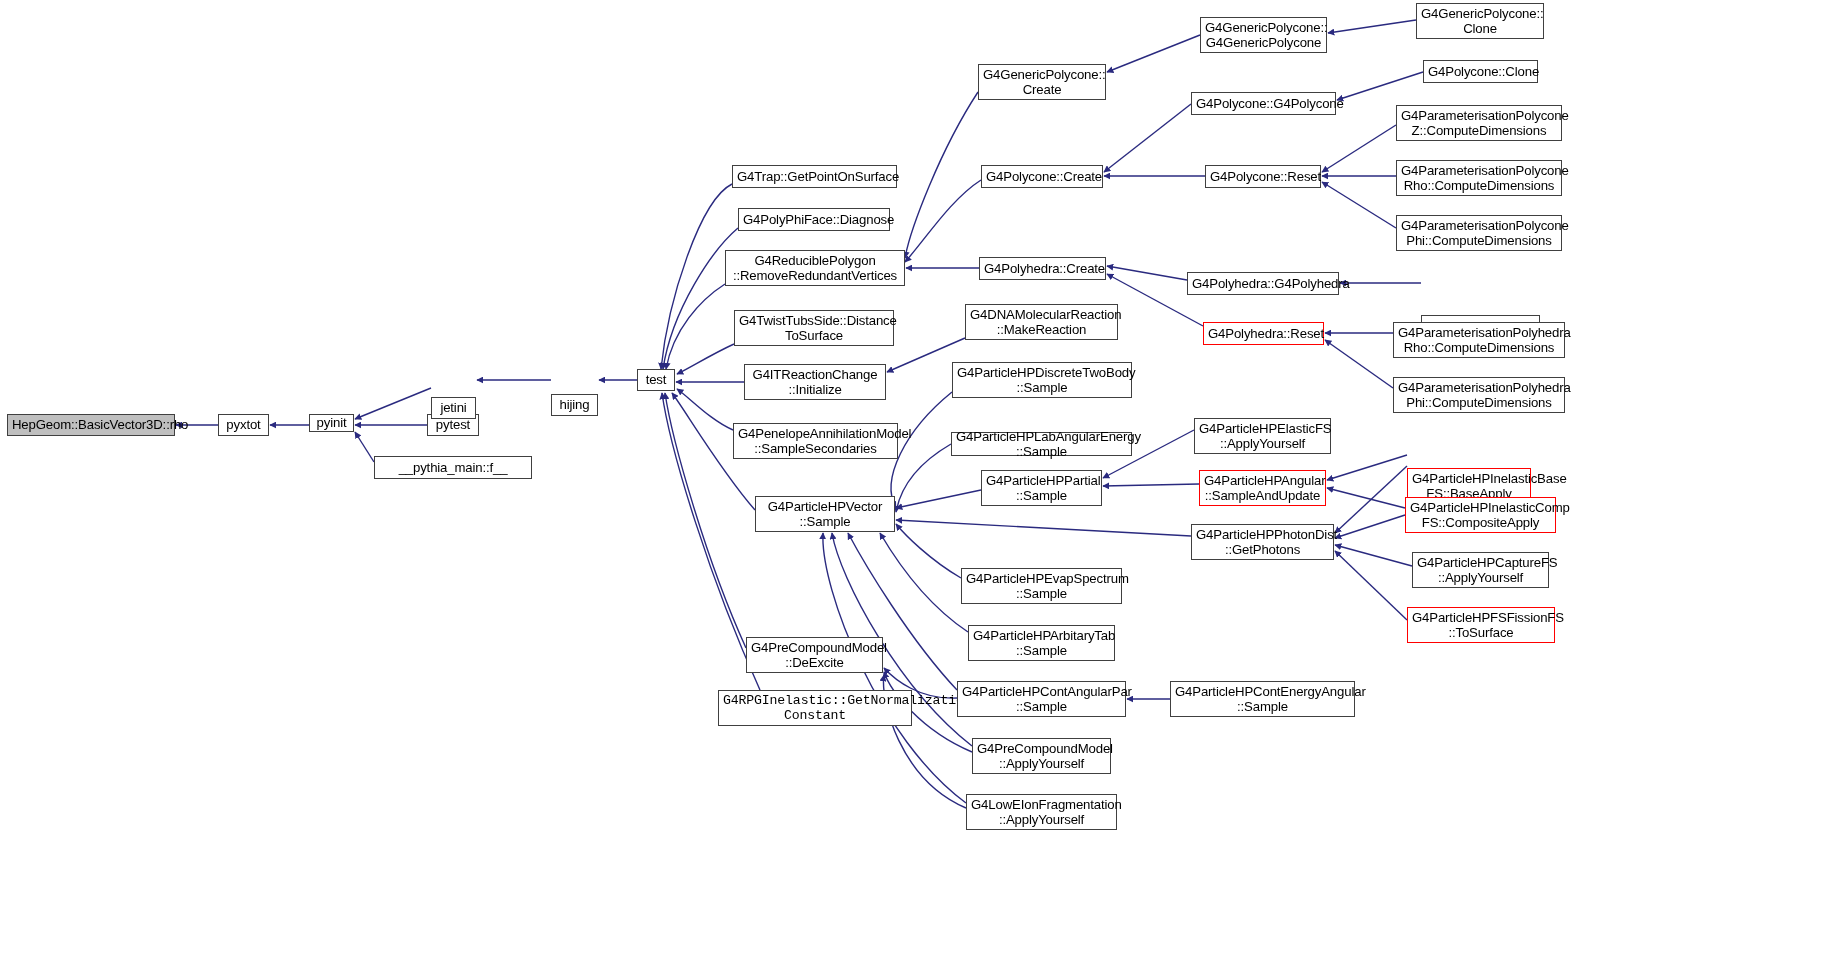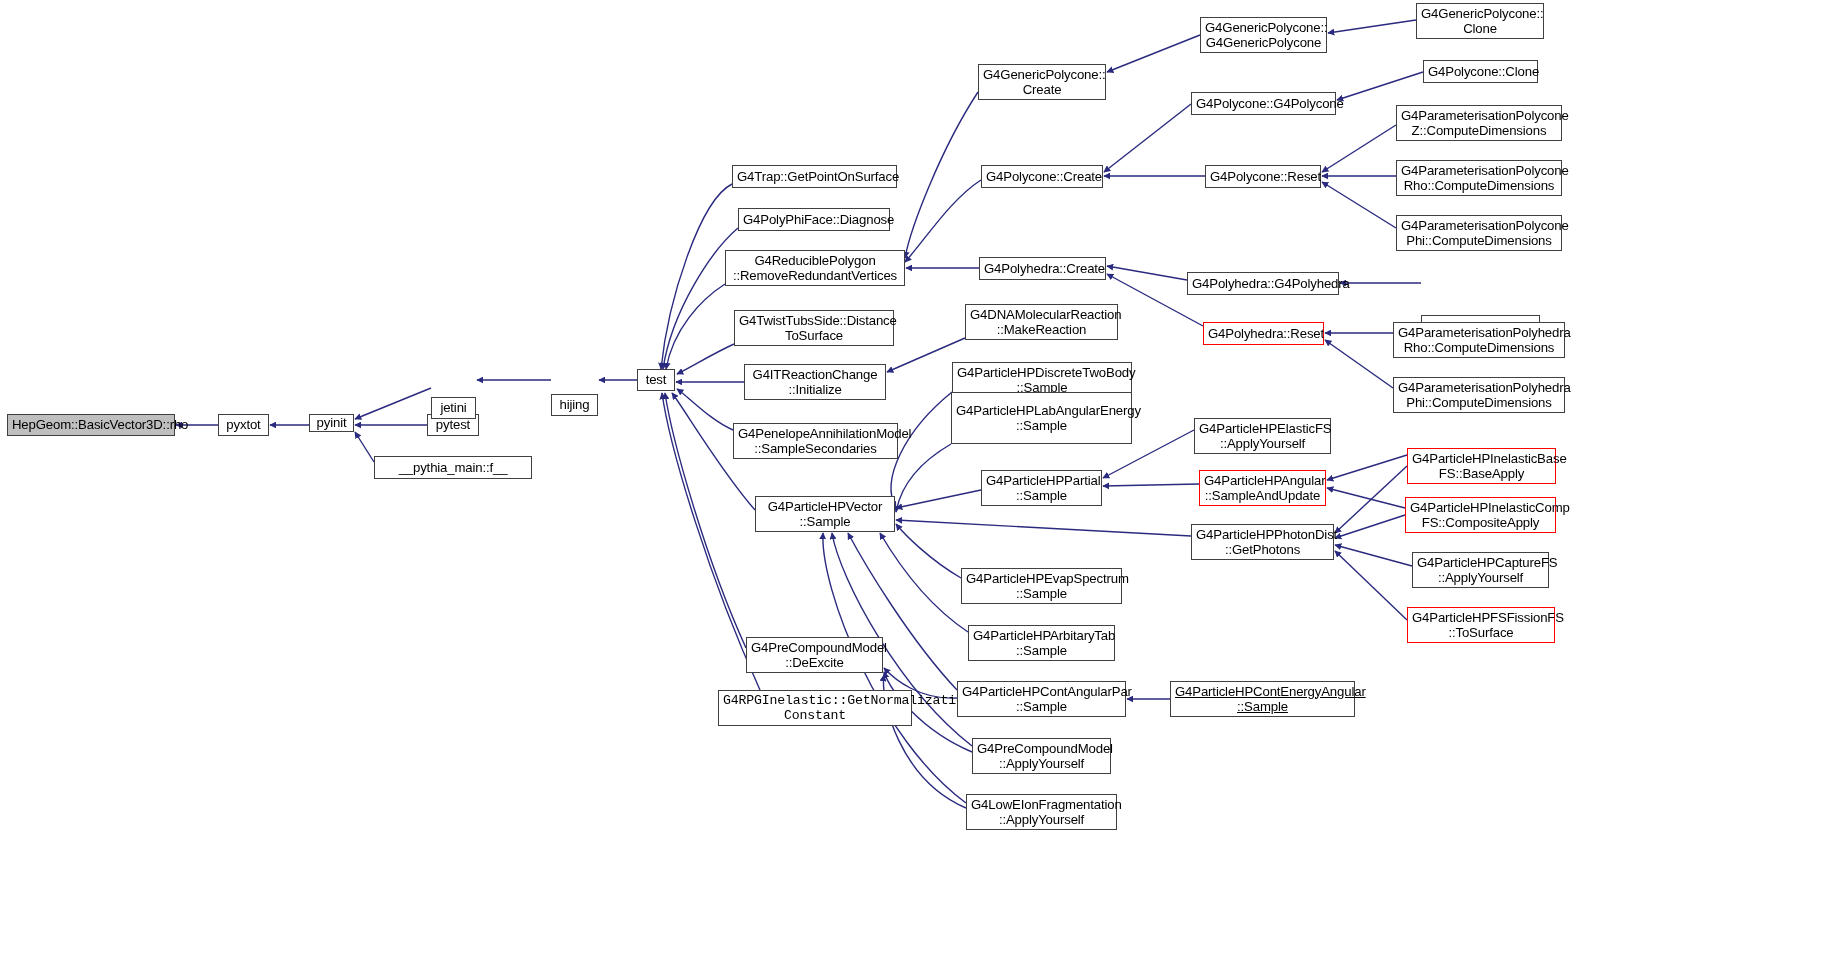--- a/index.html
+++ b/index.html
@@ -107,21 +107,21 @@
       <div class="node" style="left: 718px; top: 690px; width: 194px; height: 36px; font-family: Liberation Mono, monospace;"><span class="lbl">G4RPGInelastic::GetNormalization
 Constant</span></div>
       <div class="node" style="left: 978px; top: 64px; width: 128px; height: 36px;"><span class="lbl">G4GenericPolycone::
 Create</span></div>
       <div class="node" style="left: 981px; top: 165px; width: 122px; height: 23px;"><span class="lbl">G4Polycone::Create</span></div>
       <div class="node" style="left: 979px; top: 257px; width: 127px; height: 23px;"><span class="lbl">G4Polyhedra::Create</span></div>
       <div class="node" style="left: 965px; top: 304px; width: 153px; height: 36px;"><span class="lbl">G4DNAMolecularReaction
 ::MakeReaction</span></div>
       <div class="node" style="left: 952px; top: 362px; width: 180px; height: 36px;"><span class="lbl">G4ParticleHPDiscreteTwoBody
 ::Sample</span></div>
-      <div class="node" style="left: 951px; top: 392px; width: 181px; height: 52px;"><span class="lbl">G4ParticleHPLabAngularEnergy
+      <div class="node" style="left: 951px; top: 432px; width: 181px; height: 24px;"><span class="lbl">G4ParticleHPLabAngularEnergy
 ::Sample</span></div>
       <div class="node" style="left: 981px; top: 470px; width: 121px; height: 36px;"><span class="lbl">G4ParticleHPPartial
 ::Sample</span></div>
       <div class="node" style="left: 961px; top: 568px; width: 161px; height: 36px;"><span class="lbl">G4ParticleHPEvapSpectrum
 ::Sample</span></div>
       <div class="node" style="left: 968px; top: 625px; width: 147px; height: 36px;"><span class="lbl">G4ParticleHPArbitaryTab
 ::Sample</span></div>
       <div class="node" style="left: 957px; top: 681px; width: 169px; height: 36px;"><span class="lbl">G4ParticleHPContAngularPar
 ::Sample</span></div>
       <div class="node" style="left: 972px; top: 738px; width: 139px; height: 36px;"><span class="lbl">G4PreCompoundModel
@@ -133,37 +133,37 @@
       <div class="node" style="left: 1191px; top: 92px; width: 145px; height: 23px;"><span class="lbl">G4Polycone::G4Polycone</span></div>
       <div class="node" style="left: 1205px; top: 165px; width: 116px; height: 23px;"><span class="lbl">G4Polycone::Reset</span></div>
       <div class="node" style="left: 1187px; top: 272px; width: 152px; height: 23px;"><span class="lbl">G4Polyhedra::G4Polyhedra</span></div>
       <div class="node red" style="left: 1203px; top: 322px; width: 121px; height: 23px;"><span class="lbl">G4Polyhedra::Reset</span></div>
       <div class="node" style="left: 1194px; top: 418px; width: 137px; height: 36px;"><span class="lbl">G4ParticleHPElasticFS
 ::ApplyYourself</span></div>
       <div class="node red" style="left: 1199px; top: 470px; width: 127px; height: 36px;"><span class="lbl">G4ParticleHPAngular
 ::SampleAndUpdate</span></div>
       <div class="node" style="left: 1191px; top: 524px; width: 143px; height: 36px;"><span class="lbl">G4ParticleHPPhotonDist
 ::GetPhotons</span></div>
-      <div class="node" style="left: 1170px; top: 681px; width: 185px; height: 36px; text-decoration: underline;"><span class="lbl">G4ParticleHPContEnergyAngular
+      <div class="node" style="left: 1170px; top: 681px; width: 185px; height: 36px;"><span class="lbl">G4ParticleHPContEnergyAngular
 ::Sample</span></div>
       <div class="node" style="left: 1416px; top: 3px; width: 128px; height: 36px;"><span class="lbl">G4GenericPolycone::
 Clone</span></div>
       <div class="node" style="left: 1423px; top: 60px; width: 115px; height: 23px;"><span class="lbl">G4Polycone::Clone</span></div>
       <div class="node" style="left: 1396px; top: 105px; width: 166px; height: 36px;"><span class="lbl">G4ParameterisationPolycone
 Z::ComputeDimensions</span></div>
       <div class="node" style="left: 1396px; top: 160px; width: 166px; height: 36px;"><span class="lbl">G4ParameterisationPolycone
 Rho::ComputeDimensions</span></div>
       <div class="node" style="left: 1396px; top: 215px; width: 166px; height: 36px;"><span class="lbl">G4ParameterisationPolycone
 Phi::ComputeDimensions</span></div>
       <div class="node" style="left: 1421px; top: 272px; width: 119px; height: 23px; margin-top: 43px;"><span class="lbl">G4Polyhedra::Clone</span></div>
       <div class="node" style="left: 1393px; top: 322px; width: 172px; height: 36px;"><span class="lbl">G4ParameterisationPolyhedra
 Rho::ComputeDimensions</span></div>
       <div class="node" style="left: 1393px; top: 377px; width: 172px; height: 36px;"><span class="lbl">G4ParameterisationPolyhedra
 Phi::ComputeDimensions</span></div>
-      <div class="node red" style="left: 1407px; top: 448px; width: 149px; height: 36px;"><span class="lbl">G4ParticleHPInelasticBase
+      <div class="node red" style="left: 1407px; top: 468px; width: 124px; height: 36px;"><span class="lbl">G4ParticleHPInelasticBase
 FS::BaseApply</span></div>
       <div class="node red" style="left: 1405px; top: 497px; width: 151px; height: 36px;"><span class="lbl">G4ParticleHPInelasticComp
 FS::CompositeApply</span></div>
       <div class="node" style="left: 1412px; top: 552px; width: 137px; height: 36px;"><span class="lbl">G4ParticleHPCaptureFS
 ::ApplyYourself</span></div>
       <div class="node red" style="left: 1407px; top: 607px; width: 148px; height: 36px;"><span class="lbl">G4ParticleHPFSFissionFS
 ::ToSurface</span></div>
     </div>
 </div>
 

